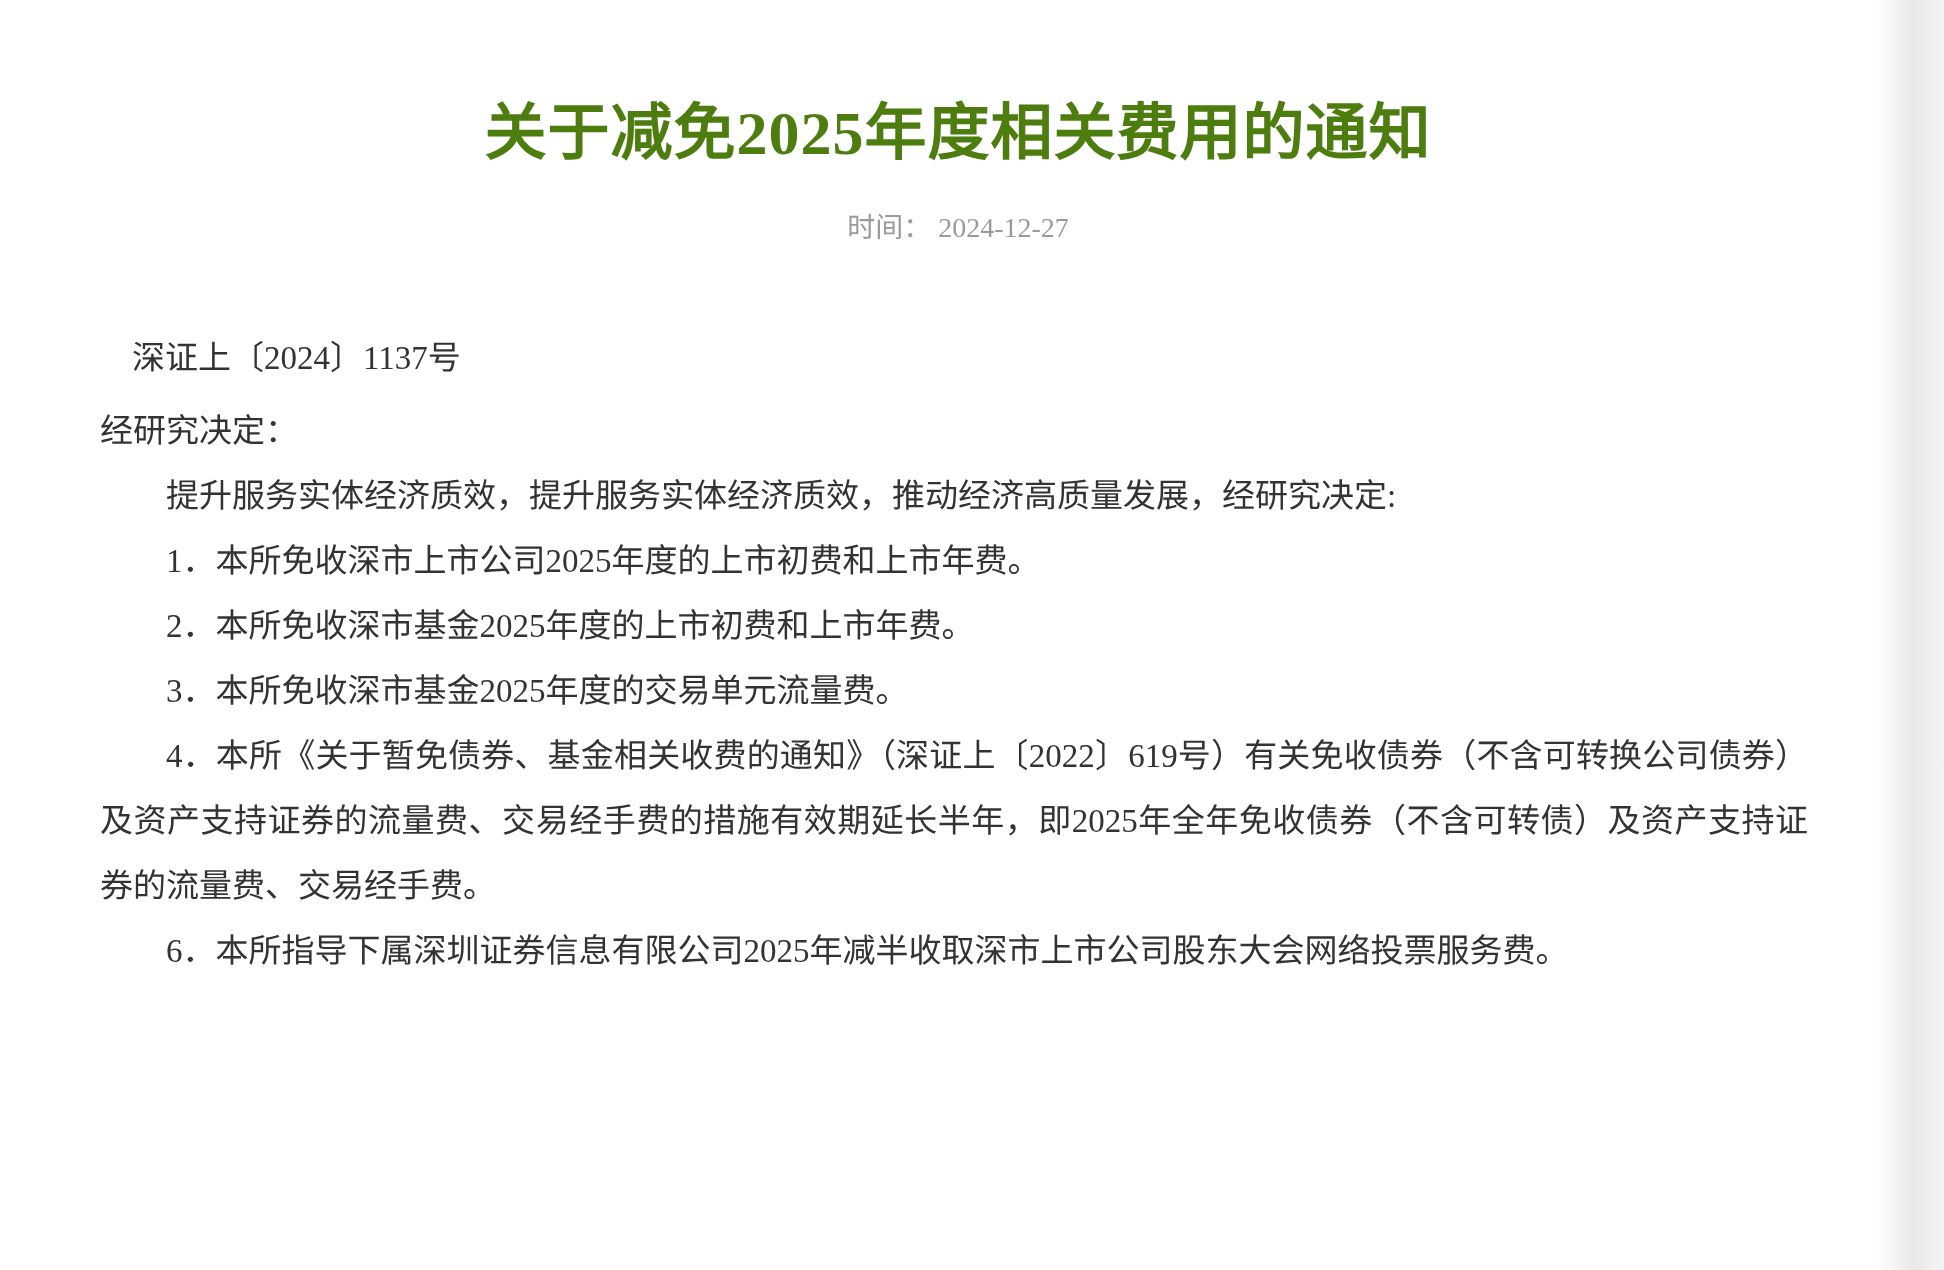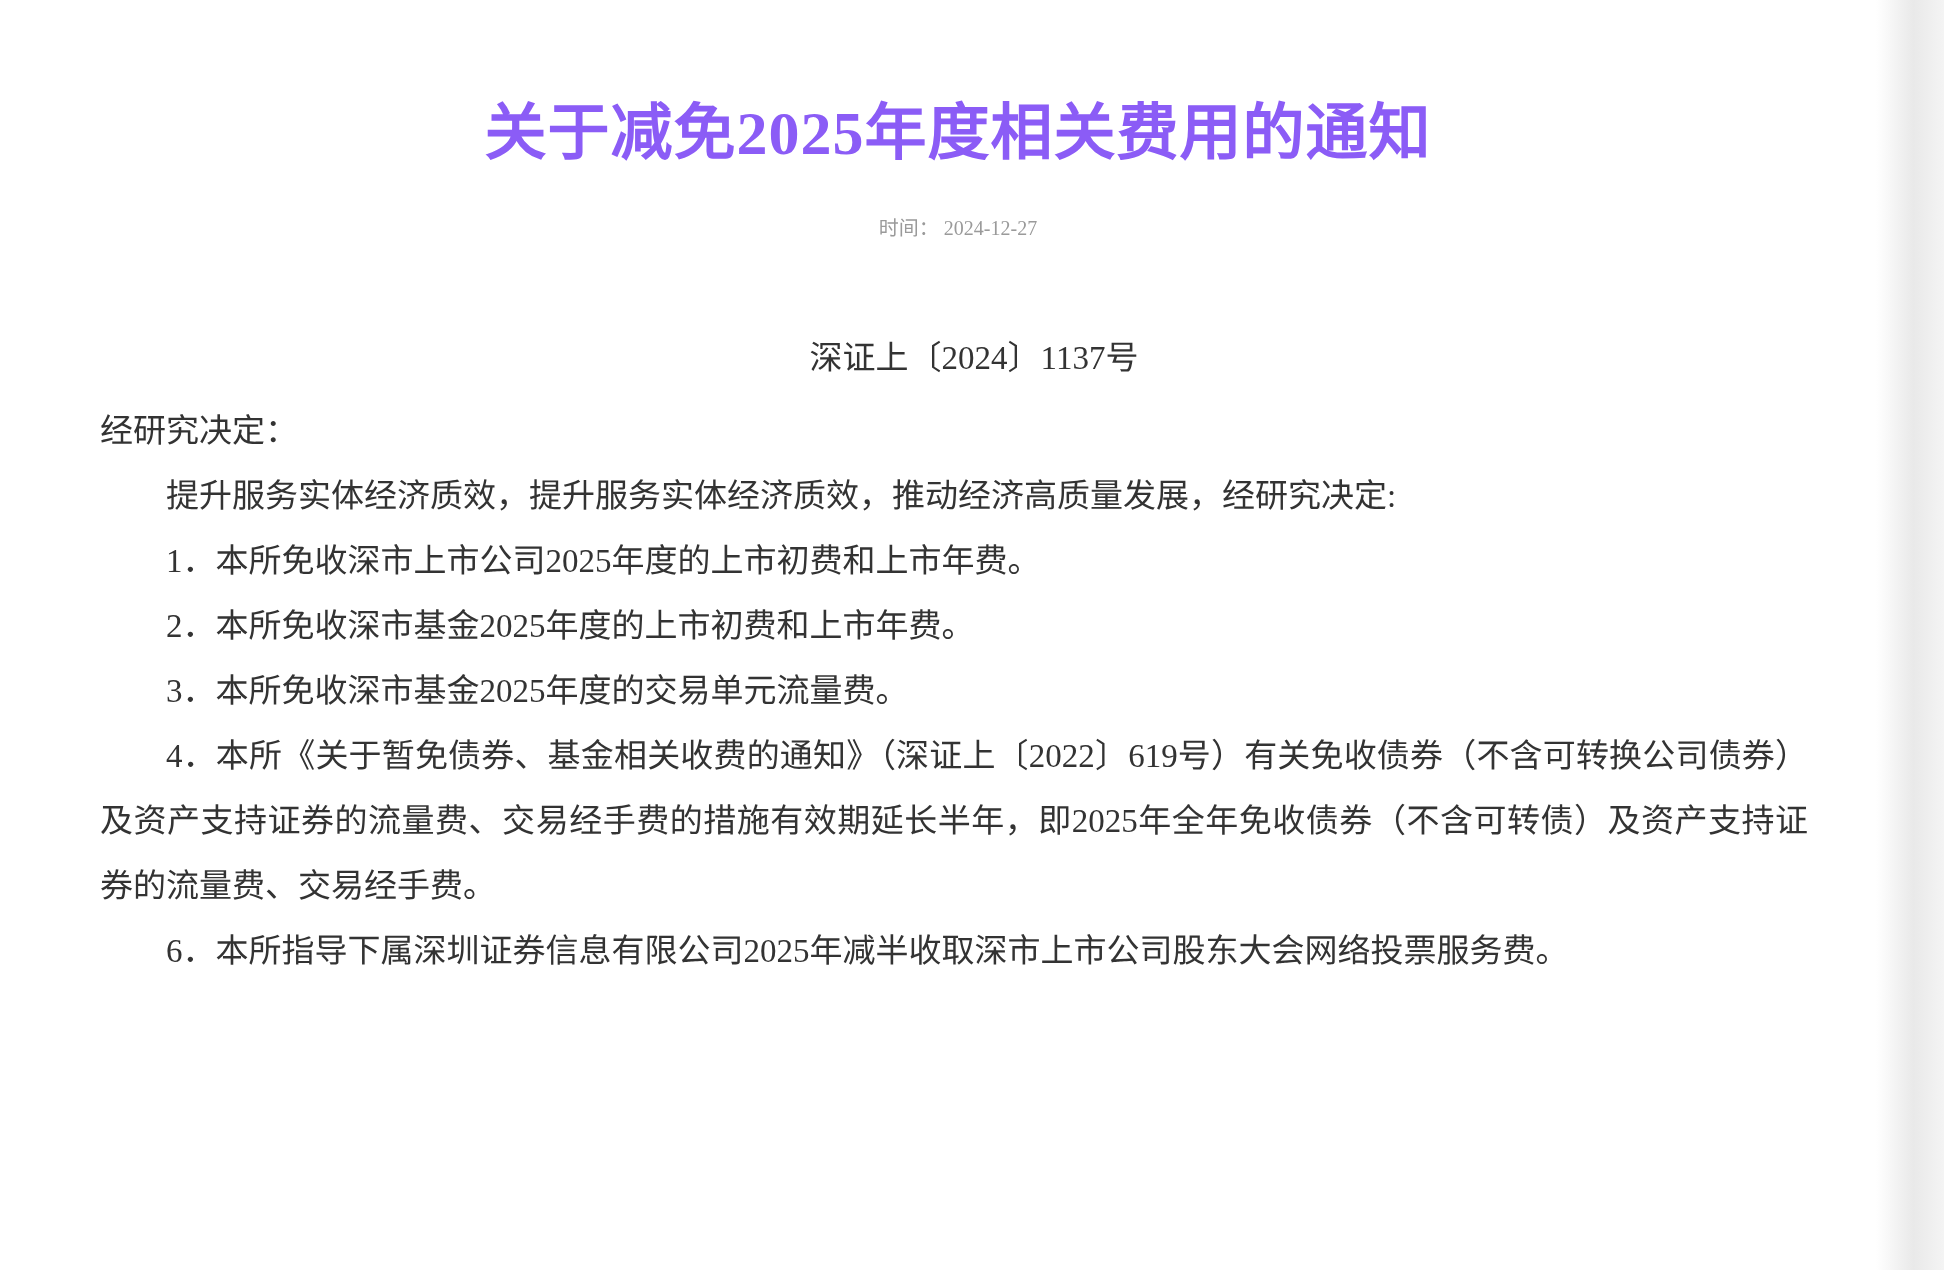--- a/index.html
+++ b/index.html
@@ -29,28 +29,28 @@
     position: relative;
     width: 1876px;
   }
   .doc-title {
     margin: 90px 0 0 0;
     padding: 0 60px 0 100px;
     text-align: center;
     font-size: 62px;
     line-height: 86px;
     font-weight: bold;
-    color: #8b5cf6;
+    color: #4d7c0f;
     letter-spacing: 1px;
   }
   .time-row {
     margin-top: 35px;
     padding: 0 60px 0 100px;
     text-align: center;
-    font-size: 20px;
+    font-size: 28px;
     line-height: 34px;
     color: #9a9a9a;
   }
   .time-row .time-value {
     color: #9a9a9a;
   }
   .font-row {
     margin-top: 58px;
     padding-right: 100px;
     text-align: right;
@@ -59,21 +59,20 @@
     color: #8a8a8a;
   }
   .font-row .font-option {
     color: #3c3c3c;
     margin-left: 30px;
     cursor: pointer;
   }
   .doc-number {
     margin-top: 81px;
     padding: 0 60px 0 100px;
-    text-align: center;
     font-size: 33px;
     line-height: 65px;
     color: #333333;
     margin-left: 32px;
   }
   .doc-body {
     margin-top: 8px;
     padding: 0 68px 0 100px;
     font-size: 33px;
     line-height: 65px;

